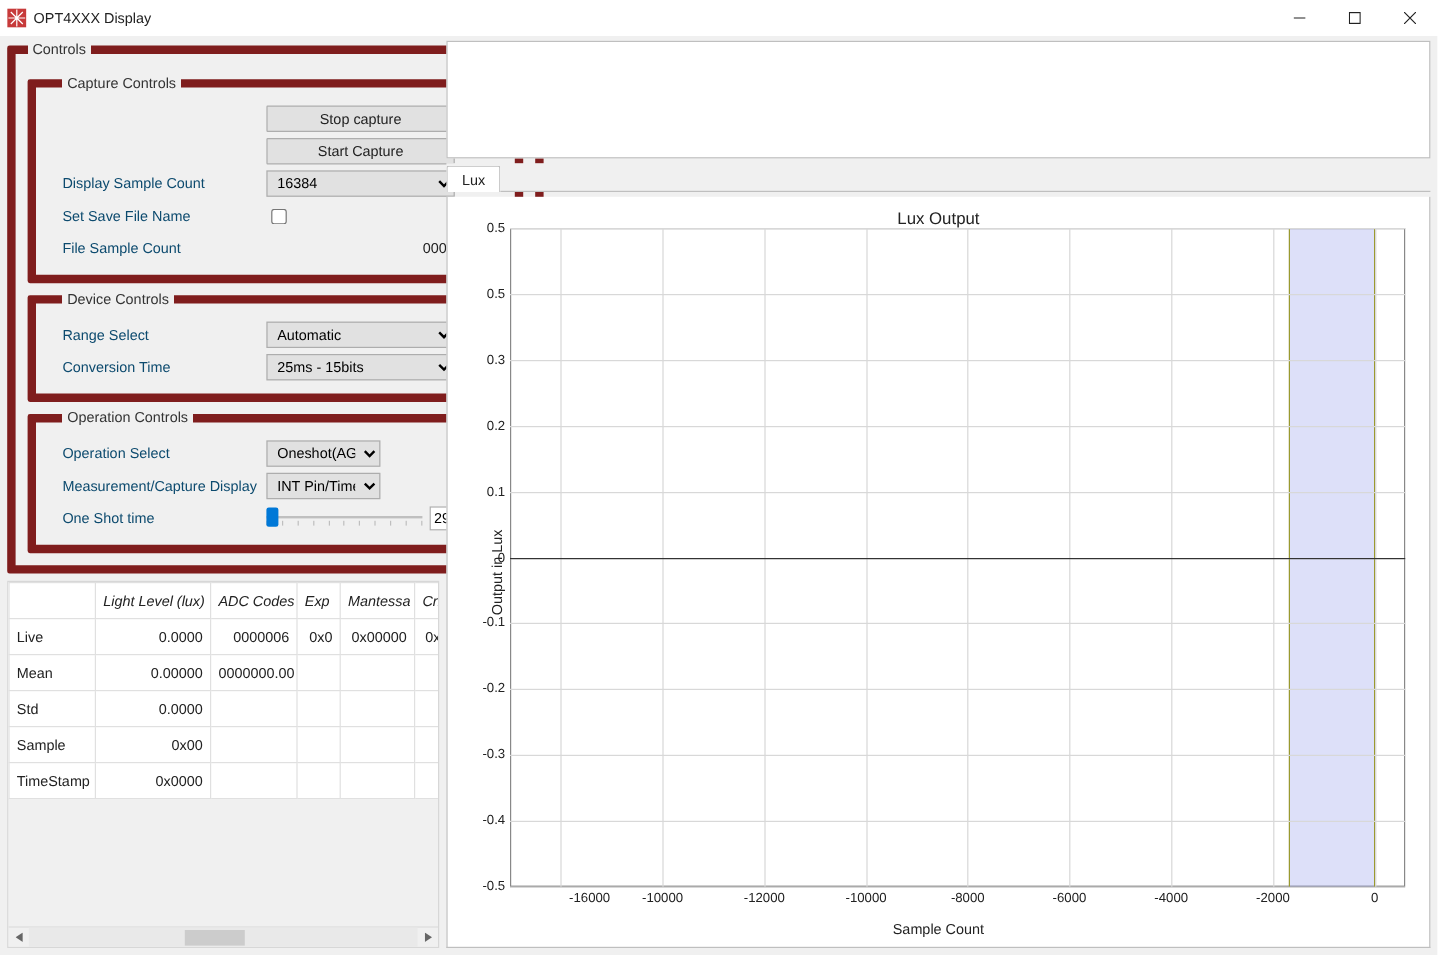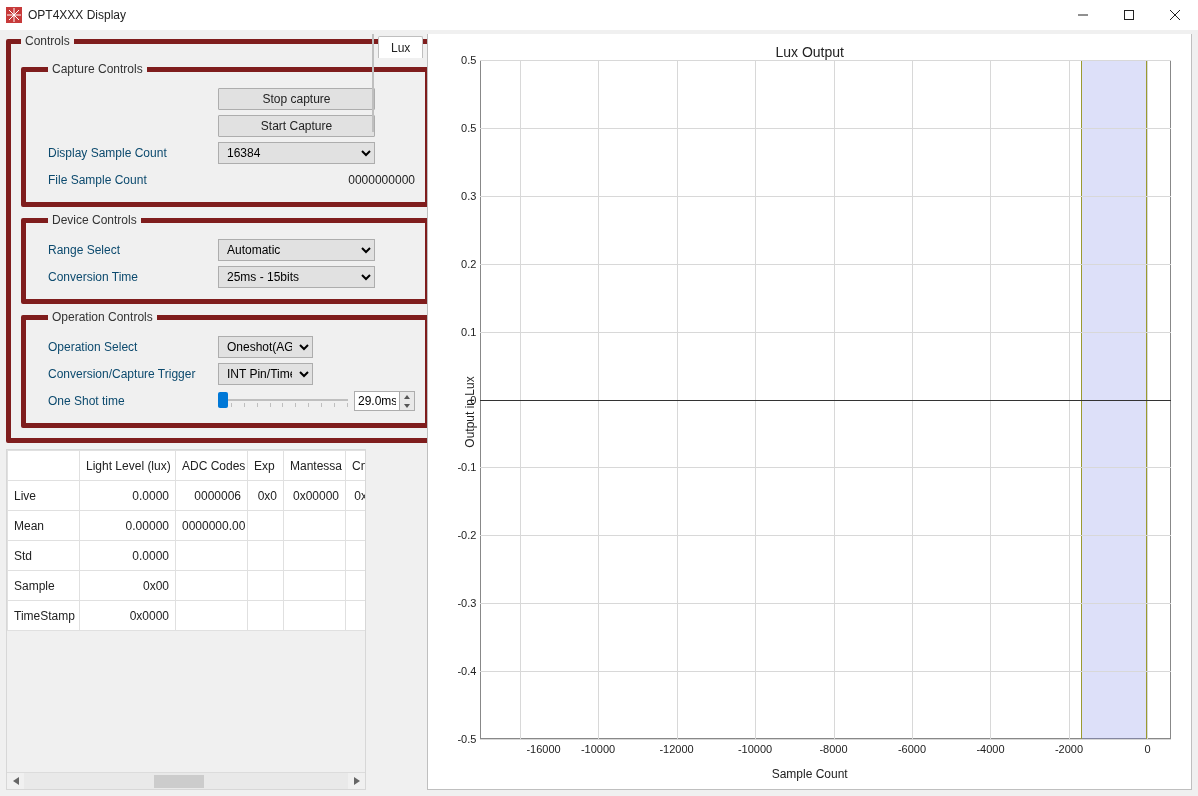--- a/index.html
+++ b/index.html
@@ -8,23 +8,23 @@
   .titlebar { height:30px; display:flex; align-items:center; padding:0 0 0 6px; }
   .titlebar .app-icon { width:16px; height:16px; margin-right:6px; display:inline-block; }
   .titlebar .app-icon svg { width:16px; height:16px; }
   .title-text { flex:0 0 auto; }
   .title-spacer { flex:1; }
   .win-btn { width:46px; height:30px; display:flex; align-items:center; justify-content:center; }
   .win-btn svg { width:10px; height:10px; }
   
   .body-area { display:flex; height:calc(796px - 30px); background:#f0f0f0; padding:4px 6px 6px 6px; gap:6px; }
   .left-col { width:360px; display:flex; flex-direction:column; gap:6px; }
-  .right-col { flex:1; display:flex; flex-direction:row; gap:4px; }
-  
-  fieldset { border:5px solid #7f1d1d; border-radius:2px; margin:0; padding:8px 10px 10px 10px; background:#f0f0f0; }
+  .right-col { flex:1; display:flex; flex-direction:column; gap:4px; }
+  
+  fieldset { border:7px solid #7f1d1d; border-radius:2px; margin:0; padding:8px 10px 10px 10px; background:#f0f0f0; }
   fieldset > legend { padding:0 4px; color:#333; }
   .inner-group { margin-top:6px;padding-left:22px; }
   .row { display:flex; align-items:center; height:24px; margin-top:3px; }
   .row .label { width:170px; color:#0c4a6e; }
   .row .ctrl { flex:1; display:flex; align-items:center; }
   .row .tail { margin-left:auto; }
   button.std { height:22px; width:157px; background:#e1e1e1; border:1px solid #adadad; border-radius:1px; color:#222; cursor:default; }
   select.std { height:22px; width:157px; border:1px solid #adadad; background:#e1e1e1; padding:0 4px; }
   select.narrow { width:95px; }
   input[type=checkbox] { width:13px; height:13px; }
@@ -38,21 +38,21 @@
   .slider .thumb { position:absolute; left:0; top:2px; width:10px; height:16px; background:#0078d7; border-radius:2px; }
   .spinner { display:flex; align-items:center; border:1px solid #adadad; height:20px; background:#fff; }
   .spinner input { border:none; width:44px; text-align:right; padding:0 3px; background:transparent; }
   .spinner .updown { display:flex; flex-direction:column; border-left:1px solid #adadad; }
   .spinner .updown div { width:14px; height:9px; display:flex; align-items:center; justify-content:center; background:#e9e9e9; }
   .spinner .updown svg { width:6px; height:4px; }
   
   .table-panel { flex:1; background:#f0f0f0; border:1px solid #d7d7d7; display:flex; flex-direction:column; overflow:hidden; }
   table.datagrid { border-collapse:collapse; background:#fff; width:100%; table-layout:fixed; }
   table.datagrid th, table.datagrid td { border:1px solid #e0e0e0; padding:0 6px; height:30px; text-align:right; overflow:hidden; white-space:nowrap; }
-  table.datagrid th { font-weight:normal; text-align:left; background:#fff; }
+  table.datagrid th { font-weight:normal; text-align:left; background:#fff;font-style:italic; }
   table.datagrid th:first-child, table.datagrid td:first-child { text-align:left; }
   .table-scroll { flex:1; background:#f0f0f0; }
   .hscroll { height:17px; background:#f0f0f0; border-top:1px solid #dcdcdc; display:flex; align-items:center; }
   .hscroll .arrow { width:17px; height:17px; display:flex; align-items:center; justify-content:center; }
   .hscroll .track { flex:1; height:17px; background:#e9e9e9; position:relative; }
   .hscroll .handle { position:absolute; left:130px; top:2px; width:50px; height:13px; background:#cccccc; }
   
   .blank-panel { height:98px; border:1px solid #bfbfbf; background:#fff; }
   .tabstrip { height:24px; display:flex; align-items:flex-end; background:#f0f0f0; }
   .tab { height:22px; padding:0 12px; background:#fff; border:1px solid #bfbfbf; border-bottom:none; border-top-left-radius:2px; border-top-right-radius:2px; display:flex; align-items:center; }
@@ -116,20 +116,26 @@
             <span class="label"></span>
           <button class="std">Start Capture</button>
         </div>
         <div class="row">
           <span class="label">Display Sample Count</span>
           <select class="std">
             <option>16384</option>
           </select>
         </div>
         <div class="row">
+          <span class="label">Set Save File Name</span>
+          <span class="ctrl">
+              <input type="checkbox" style="">
+            </span>
+        </div>
+        <div class="row">
           <span class="label">File Sample Count</span>
           <span class="num-display tail">0000000000</span>
         </div>
       </fieldset>
 
       <fieldset class="inner-group">
         <legend>Device Controls</legend>
         <div class="row">
           <span class="label">Range Select</span>
           <select class="std"><option>Automatic</option></select>
@@ -140,21 +146,21 @@
         </div>
       </fieldset>
 
       <fieldset class="inner-group">
         <legend>Operation Controls</legend>
         <div class="row">
           <span class="label">Operation Select</span>
           <select class="std narrow"><option>Oneshot(AGC)</option></select>
         </div>
         <div class="row">
-          <span class="label">Conversion/Capture Trigger</span>
+          <span class="label">Measurement/Capture Display</span>
           <select class="std narrow"><option>INT Pin/Timer</option></select>
         </div>
         <div class="row">
           <span class="label">One Shot time</span>
           <span class="slider-wrap ctrl">
             <span class="slider">
               <span class="track"></span>
               <span class="ticks">
                   <span></span>
                   <span></span>

